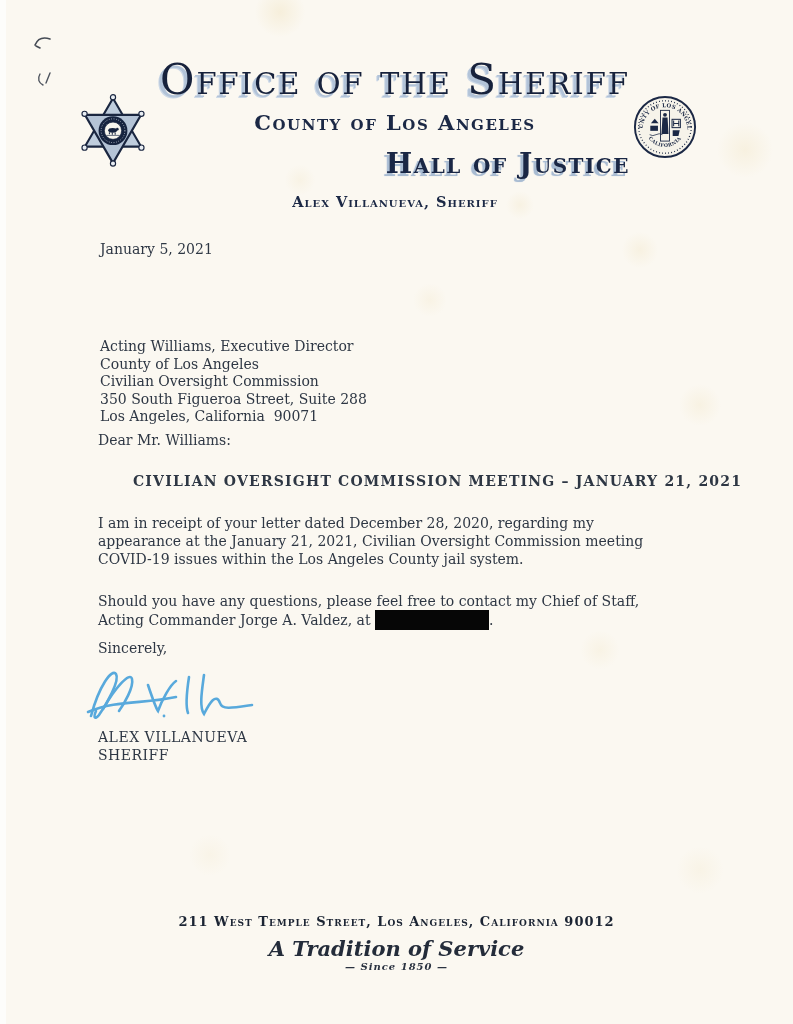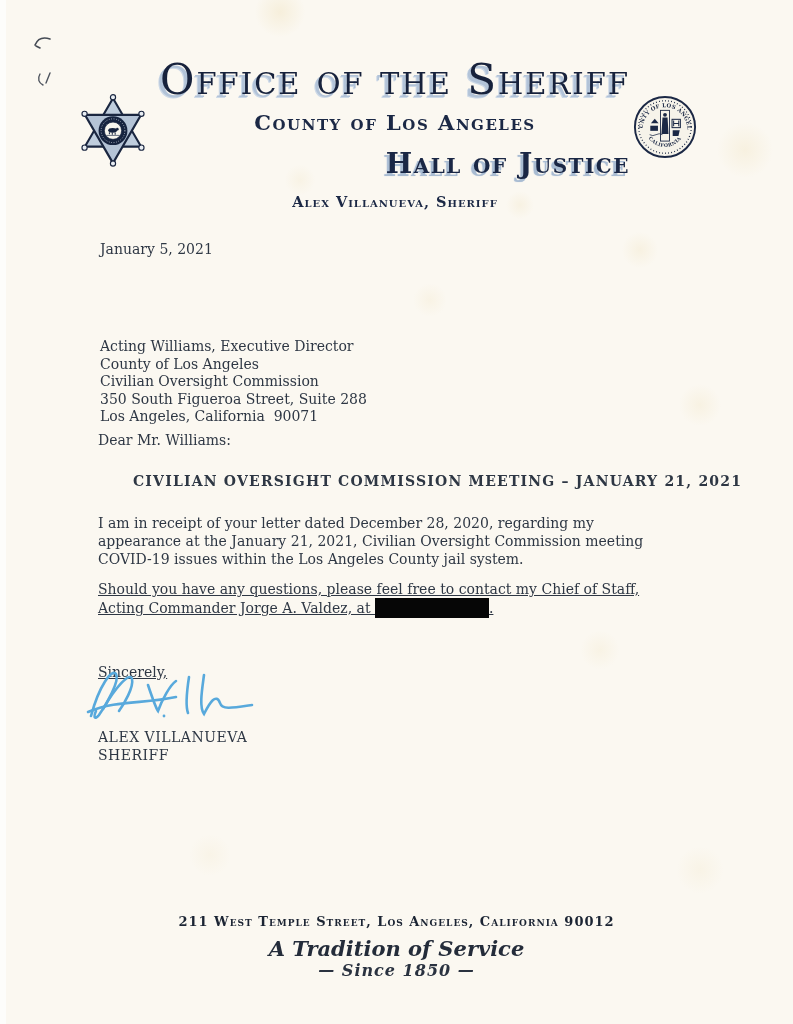--- a/index.html
+++ b/index.html
@@ -51,42 +51,42 @@
   .county-seal{position:absolute;left:633px;top:95px;width:64px;height:64px;}
   .scan-mark{position:absolute;}
   
   .blk{position:absolute;font-size:14px;line-height:18px;color:#2e3744;}
   .blk div{white-space:pre;}
   .date-blk{left:100px;top:240px;}
   .recipient-blk{left:100px;top:338px;line-height:17.6px;}
   .salutation-blk{left:98px;top:431px;}
   .subject-blk{left:133px;top:472px;font-weight:bold;letter-spacing:1.2px;font-size:14px;}
   .p1-blk{left:98px;top:514px;}
-  .p2-blk{left:98px;top:580px;text-decoration:underline;}
-  .closing-blk{left:98px;top:663px;text-decoration:underline;}
+  .p2-blk{left:98px;top:592px;}
+  .closing-blk{left:98px;top:639px;}
   .redaction{
     display:inline-block;width:114px;height:20px;background:#060606;
     vertical-align:-5px;
   }
   .signature{position:absolute;left:86px;top:664px;width:170px;height:58px;}
   .signer-blk{left:98px;top:729px;line-height:17.5px;letter-spacing:0.5px;}
   
   .footer-address{
     position:absolute;left:0;top:914px;width:100%;text-align:center;
     font-weight:bold;font-variant:small-caps;font-size:13px;letter-spacing:1px;
     color:#1b2433;
   }
   .footer-motto{
     position:absolute;left:0;top:936px;width:100%;text-align:center;
     font-style:italic;font-weight:bold;font-size:21px;color:#242c3a;
     font-family:"DejaVu Serif", serif;
   }
   .footer-since{
     position:absolute;left:0;top:961px;width:100%;text-align:center;
-    font-style:italic;font-weight:bold;font-size:16px;letter-spacing:1px;color:#2a3240;
+    font-style:italic;font-weight:bold;font-size:10px;letter-spacing:1px;color:#2a3240;
   }
 </style>
 </head>
 <body>
 
 <div class="page">
   <div class="paper-edge"></div>
 
   <svg class="scan-mark" style="left:33px;top:36px" width="22" height="13" viewBox="0 0 22 13">
     <path d="M2,9 C5,2 11,1 17,3 M3,10 l4,2" stroke="#454b55" stroke-width="1.6" fill="none" stroke-linecap="round"></path>

